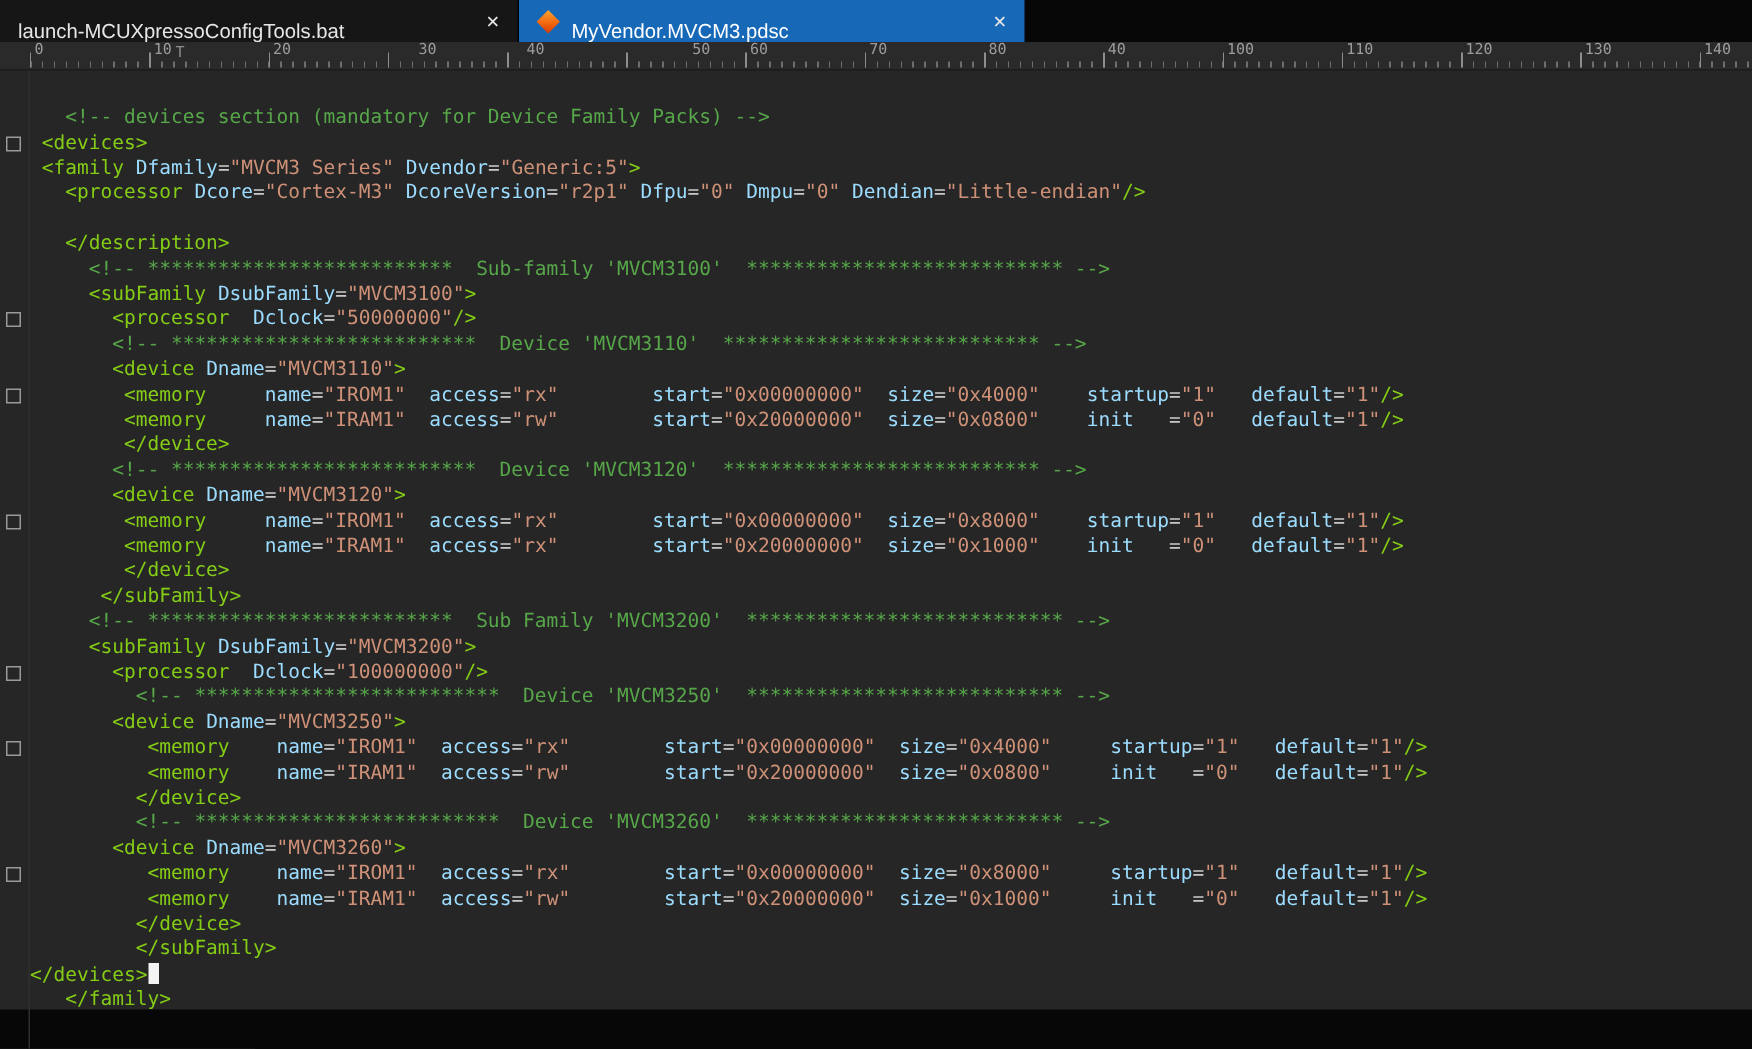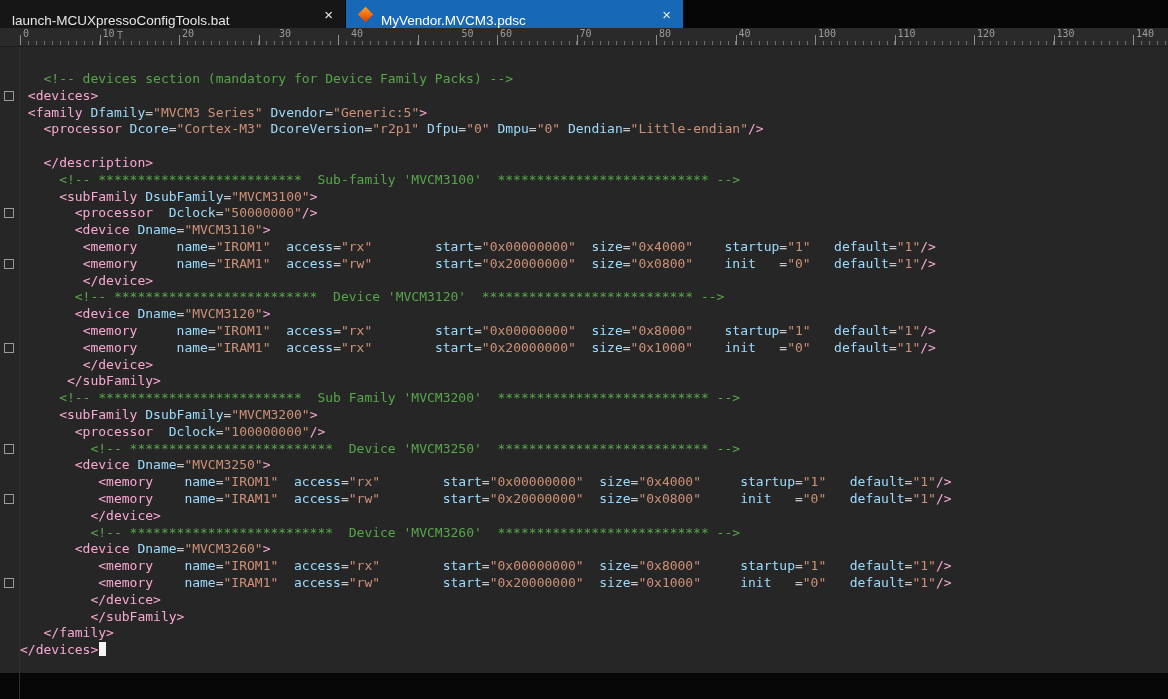--- a/index.html
+++ b/index.html
@@ -27,21 +27,21 @@
   .tabstop{position:absolute;left:117px;top:2px;font-size:10px;color:#8d8d8d;z-index:2;}
 
   
   .editor{position:relative;height:653px;background:#262626;}
   .black-strip{position:absolute;left:0;right:0;bottom:0;height:27px;background:#070707;}
   .gutter{position:absolute;left:0;top:0;bottom:0;width:19px;border-right:1px solid #2f2f2f;z-index:3;}
   .fold{position:absolute;left:4px;width:8px;height:8px;border:1px solid #9a9a9a;background:transparent;}
   .code{position:absolute;left:0;top:0;right:0;padding:24px 0 0 20px;z-index:1;
         font-family:"DejaVu Sans Mono",monospace;font-size:13px;}
   .line{height:16.8px;line-height:16.8px;white-space:pre;}
-  .tg{color:#f9a8d4;}
+  .tg{color:#84cc16;}
   .at{color:#9cdcfe;}
   .st{color:#ce9178;}
   .cm{color:#57a64a;}
   .tx{color:#d4d4d4;}
   .eq{color:#c8c8c8;}
   .cursor{display:inline-block;width:7px;height:14px;background:#f4f4f4;vertical-align:-2px;margin-left:1px;}
 </style>
 </head>
 <body>
 
@@ -90,20 +90,21 @@
   <div class="code">
       <div class="line"><span class="tx">   </span><span class="cm">&lt;!-- devices section (mandatory for Device Family Packs) --&gt;</span></div>
       <div class="line"><span class="tx"> </span><span class="tg">&lt;devices&gt;</span></div>
       <div class="line"><span class="tx"> </span><span class="tg">&lt;family</span><span class="tx"> </span><span class="at">Dfamily</span><span class="eq">=</span><span class="st">"MVCM3 Series"</span><span class="tx"> </span><span class="at">Dvendor</span><span class="eq">=</span><span class="st">"Generic:5"</span><span class="tg">&gt;</span></div>
       <div class="line"><span class="tx">   </span><span class="tg">&lt;processor</span><span class="tx"> </span><span class="at">Dcore</span><span class="eq">=</span><span class="st">"Cortex-M3"</span><span class="tx"> </span><span class="at">DcoreVersion</span><span class="eq">=</span><span class="st">"r2p1"</span><span class="tx"> </span><span class="at">Dfpu</span><span class="eq">=</span><span class="st">"0"</span><span class="tx"> </span><span class="at">Dmpu</span><span class="eq">=</span><span class="st">"0"</span><span class="tx"> </span><span class="at">Dendian</span><span class="eq">=</span><span class="st">"Little-endian"</span><span class="tg">/&gt;</span></div>
       <div class="line"><span class="tx">     </span></div>
       <div class="line"><span class="tx">   </span><span class="tg">&lt;/description&gt;</span></div>
       <div class="line"><span class="tx">     </span><span class="cm">&lt;!-- **************************  Sub-family 'MVCM3100'  *************************** --&gt;</span></div>
       <div class="line"><span class="tx">     </span><span class="tg">&lt;subFamily</span><span class="tx"> </span><span class="at">DsubFamily</span><span class="eq">=</span><span class="st">"MVCM3100"</span><span class="tg">&gt;</span></div>
       <div class="line"><span class="tx">       </span><span class="tg">&lt;processor</span><span class="tx">  </span><span class="at">Dclock</span><span class="eq">=</span><span class="st">"50000000"</span><span class="tg">/&gt;</span></div>
+      <div class="line"><span class="tx">       </span><span class="cm">&lt;!-- **************************  Device 'MVCM3110'  *************************** --&gt;</span></div>
       <div class="line"><span class="tx">       </span><span class="tg">&lt;device</span><span class="tx"> </span><span class="at">Dname</span><span class="eq">=</span><span class="st">"MVCM3110"</span><span class="tg">&gt;</span></div>
       <div class="line"><span class="tx">        </span><span class="tg">&lt;memory</span><span class="tx">     </span><span class="at">name</span><span class="eq">=</span><span class="st">"IROM1"</span><span class="tx">  </span><span class="at">access</span><span class="eq">=</span><span class="st">"rx"</span><span class="tx">        </span><span class="at">start</span><span class="eq">=</span><span class="st">"0x00000000"</span><span class="tx">  </span><span class="at">size</span><span class="eq">=</span><span class="st">"0x4000"</span><span class="tx">    </span><span class="at">startup</span><span class="eq">=</span><span class="st">"1"</span><span class="tx">   </span><span class="at">default</span><span class="eq">=</span><span class="st">"1"</span><span class="tg">/&gt;</span></div>
       <div class="line"><span class="tx">        </span><span class="tg">&lt;memory</span><span class="tx">     </span><span class="at">name</span><span class="eq">=</span><span class="st">"IRAM1"</span><span class="tx">  </span><span class="at">access</span><span class="eq">=</span><span class="st">"rw"</span><span class="tx">        </span><span class="at">start</span><span class="eq">=</span><span class="st">"0x20000000"</span><span class="tx">  </span><span class="at">size</span><span class="eq">=</span><span class="st">"0x0800"</span><span class="tx">    </span><span class="at">init</span><span class="tx">   </span><span class="eq">=</span><span class="st">"0"</span><span class="tx">   </span><span class="at">default</span><span class="eq">=</span><span class="st">"1"</span><span class="tg">/&gt;</span></div>
       <div class="line"><span class="tx">        </span><span class="tg">&lt;/device&gt;</span></div>
       <div class="line"><span class="tx">       </span><span class="cm">&lt;!-- **************************  Device 'MVCM3120'  *************************** --&gt;</span></div>
       <div class="line"><span class="tx">       </span><span class="tg">&lt;device</span><span class="tx"> </span><span class="at">Dname</span><span class="eq">=</span><span class="st">"MVCM3120"</span><span class="tg">&gt;</span></div>
       <div class="line"><span class="tx">        </span><span class="tg">&lt;memory</span><span class="tx">     </span><span class="at">name</span><span class="eq">=</span><span class="st">"IROM1"</span><span class="tx">  </span><span class="at">access</span><span class="eq">=</span><span class="st">"rx"</span><span class="tx">        </span><span class="at">start</span><span class="eq">=</span><span class="st">"0x00000000"</span><span class="tx">  </span><span class="at">size</span><span class="eq">=</span><span class="st">"0x8000"</span><span class="tx">    </span><span class="at">startup</span><span class="eq">=</span><span class="st">"1"</span><span class="tx">   </span><span class="at">default</span><span class="eq">=</span><span class="st">"1"</span><span class="tg">/&gt;</span></div>
       <div class="line"><span class="tx">        </span><span class="tg">&lt;memory</span><span class="tx">     </span><span class="at">name</span><span class="eq">=</span><span class="st">"IRAM1"</span><span class="tx">  </span><span class="at">access</span><span class="eq">=</span><span class="st">"rx"</span><span class="tx">        </span><span class="at">start</span><span class="eq">=</span><span class="st">"0x20000000"</span><span class="tx">  </span><span class="at">size</span><span class="eq">=</span><span class="st">"0x1000"</span><span class="tx">    </span><span class="at">init</span><span class="tx">   </span><span class="eq">=</span><span class="st">"0"</span><span class="tx">   </span><span class="at">default</span><span class="eq">=</span><span class="st">"1"</span><span class="tg">/&gt;</span></div>
       <div class="line"><span class="tx">        </span><span class="tg">&lt;/device&gt;</span></div>
       <div class="line"><span class="tx">      </span><span class="tg">&lt;/subFamily&gt;</span></div>
@@ -114,16 +115,16 @@
       <div class="line"><span class="tx">       </span><span class="tg">&lt;device</span><span class="tx"> </span><span class="at">Dname</span><span class="eq">=</span><span class="st">"MVCM3250"</span><span class="tg">&gt;</span></div>
       <div class="line"><span class="tx">          </span><span class="tg">&lt;memory</span><span class="tx">    </span><span class="at">name</span><span class="eq">=</span><span class="st">"IROM1"</span><span class="tx">  </span><span class="at">access</span><span class="eq">=</span><span class="st">"rx"</span><span class="tx">        </span><span class="at">start</span><span class="eq">=</span><span class="st">"0x00000000"</span><span class="tx">  </span><span class="at">size</span><span class="eq">=</span><span class="st">"0x4000"</span><span class="tx">     </span><span class="at">startup</span><span class="eq">=</span><span class="st">"1"</span><span class="tx">   </span><span class="at">default</span><span class="eq">=</span><span class="st">"1"</span><span class="tg">/&gt;</span></div>
       <div class="line"><span class="tx">          </span><span class="tg">&lt;memory</span><span class="tx">    </span><span class="at">name</span><span class="eq">=</span><span class="st">"IRAM1"</span><span class="tx">  </span><span class="at">access</span><span class="eq">=</span><span class="st">"rw"</span><span class="tx">        </span><span class="at">start</span><span class="eq">=</span><span class="st">"0x20000000"</span><span class="tx">  </span><span class="at">size</span><span class="eq">=</span><span class="st">"0x0800"</span><span class="tx">     </span><span class="at">init</span><span class="tx">   </span><span class="eq">=</span><span class="st">"0"</span><span class="tx">   </span><span class="at">default</span><span class="eq">=</span><span class="st">"1"</span><span class="tg">/&gt;</span></div>
       <div class="line"><span class="tx">         </span><span class="tg">&lt;/device&gt;</span></div>
       <div class="line"><span class="tx">         </span><span class="cm">&lt;!-- **************************  Device 'MVCM3260'  *************************** --&gt;</span></div>
       <div class="line"><span class="tx">       </span><span class="tg">&lt;device</span><span class="tx"> </span><span class="at">Dname</span><span class="eq">=</span><span class="st">"MVCM3260"</span><span class="tg">&gt;</span></div>
       <div class="line"><span class="tx">          </span><span class="tg">&lt;memory</span><span class="tx">    </span><span class="at">name</span><span class="eq">=</span><span class="st">"IROM1"</span><span class="tx">  </span><span class="at">access</span><span class="eq">=</span><span class="st">"rx"</span><span class="tx">        </span><span class="at">start</span><span class="eq">=</span><span class="st">"0x00000000"</span><span class="tx">  </span><span class="at">size</span><span class="eq">=</span><span class="st">"0x8000"</span><span class="tx">     </span><span class="at">startup</span><span class="eq">=</span><span class="st">"1"</span><span class="tx">   </span><span class="at">default</span><span class="eq">=</span><span class="st">"1"</span><span class="tg">/&gt;</span></div>
       <div class="line"><span class="tx">          </span><span class="tg">&lt;memory</span><span class="tx">    </span><span class="at">name</span><span class="eq">=</span><span class="st">"IRAM1"</span><span class="tx">  </span><span class="at">access</span><span class="eq">=</span><span class="st">"rw"</span><span class="tx">        </span><span class="at">start</span><span class="eq">=</span><span class="st">"0x20000000"</span><span class="tx">  </span><span class="at">size</span><span class="eq">=</span><span class="st">"0x1000"</span><span class="tx">     </span><span class="at">init</span><span class="tx">   </span><span class="eq">=</span><span class="st">"0"</span><span class="tx">   </span><span class="at">default</span><span class="eq">=</span><span class="st">"1"</span><span class="tg">/&gt;</span></div>
       <div class="line"><span class="tx">         </span><span class="tg">&lt;/device&gt;</span></div>
       <div class="line"><span class="tx">         </span><span class="tg">&lt;/subFamily&gt;</span></div>
+      <div class="line"><span class="tg">&lt;/devices&gt;</span><span class="cursor"></span></div>
       <div class="line"><span class="tx">   </span><span class="tg">&lt;/family&gt;</span></div>
-      <div class="line"><span class="tg">&lt;/devices&gt;</span><span class="cursor"></span></div>
     </div>
 </div>
 
 </body></html>

